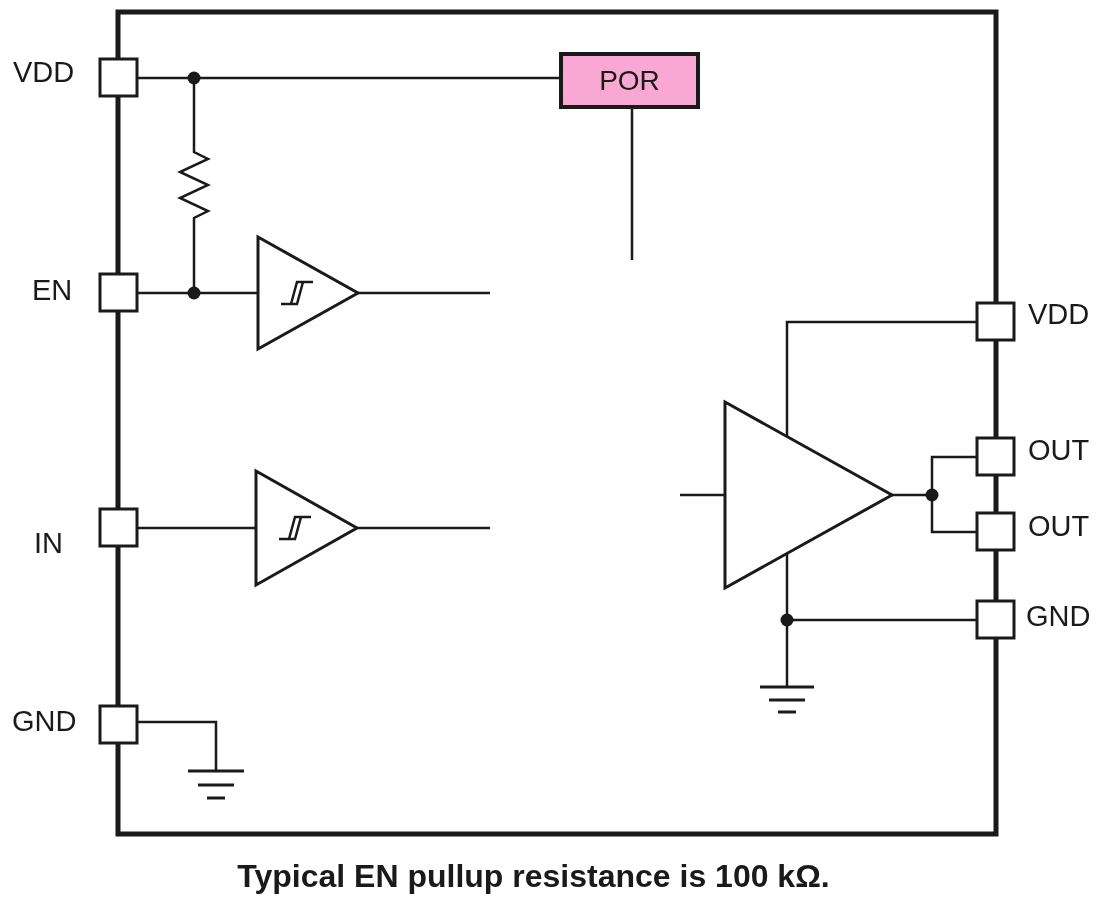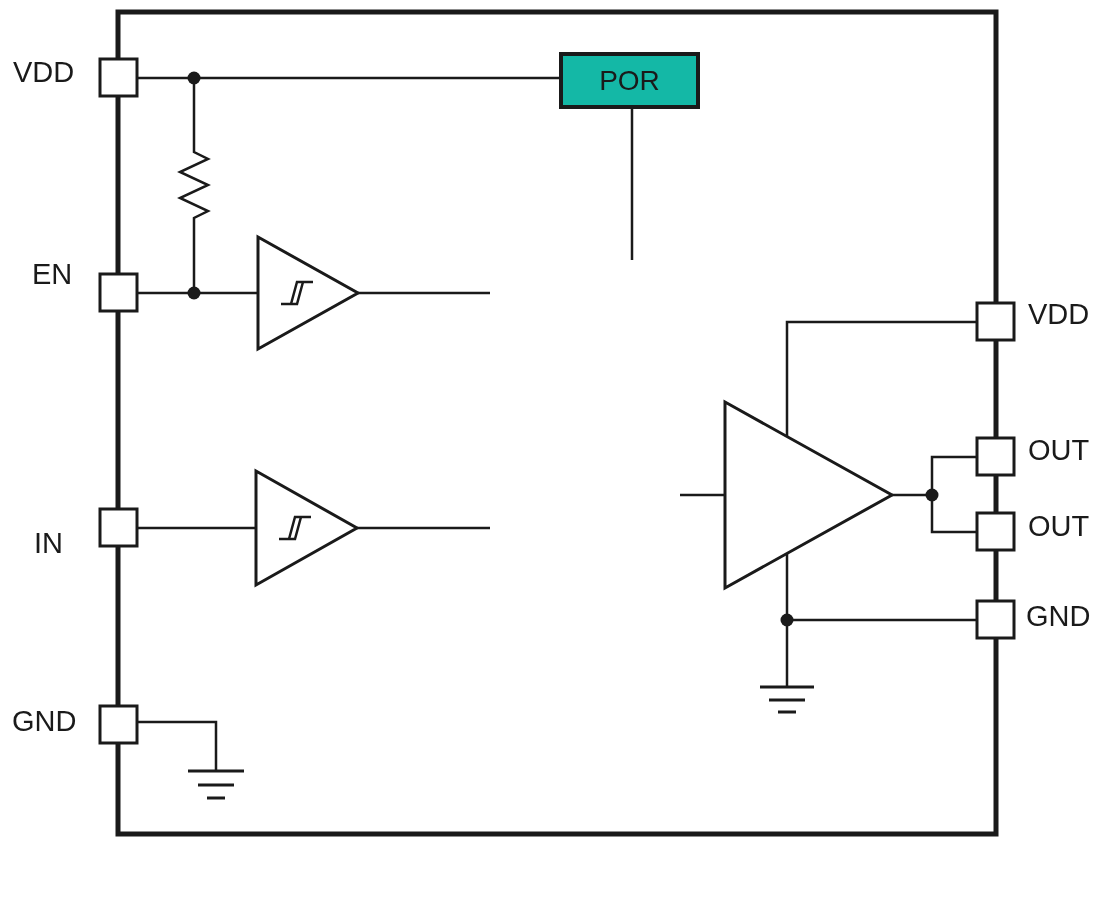--- a/index.html
+++ b/index.html
@@ -25,21 +25,21 @@
     position: absolute;
     font-size: 29px;
     line-height: 1;
     white-space: nowrap;
     color: #1a1a1a;
   }
   .block-box {
     position: absolute;
     box-sizing: border-box;
     border: 4px solid #1a1a1a;
-    background: #14b8a6;
+    background: #f9a8d4;
     display: flex;
     flex-direction: column;
     align-items: center;
     justify-content: center;
     text-align: center;
   }
   .por-box {
     left: 559px;
     top: 52px;
     width: 141px;
@@ -144,29 +144,30 @@
       <rect x="100" y="509" width="37" height="37"></rect>
       <rect x="100" y="706" width="37" height="37"></rect>
       <rect x="977" y="303" width="37" height="37"></rect>
       <rect x="977" y="438" width="37" height="37"></rect>
       <rect x="977" y="513" width="37" height="37"></rect>
       <rect x="977" y="601" width="37" height="37"></rect>
     </g>
   </svg>
 
   <div class="pin-label" style="left:13px;  top:58px;">VDD</div>
-  <div class="pin-label" style="left:32px;  top:260px;">EN</div>
+  <div class="pin-label" style="left:32px;  top:276px;">EN</div>
   <div class="pin-label" style="left:34px;  top:509px;margin-top:20px;">IN</div>
   <div class="pin-label" style="left:12px;  top:707px;">GND</div>
 
   <div class="pin-label" style="left:1028px; top:300px;">VDD</div>
   <div class="pin-label" style="left:1028px; top:436px;">OUT</div>
   <div class="pin-label" style="left:1028px; top:512px;">OUT</div>
   <div class="pin-label" style="left:1026px; top:602px;">GND</div>
 
   <div class="block-box por-box">
     <span>POR</span>
   </div>
 
 
 
+  <div class="caption">Typical EN pullup resistance is 100 kΩ.</div>
 
 </div>
 
 </body></html>

